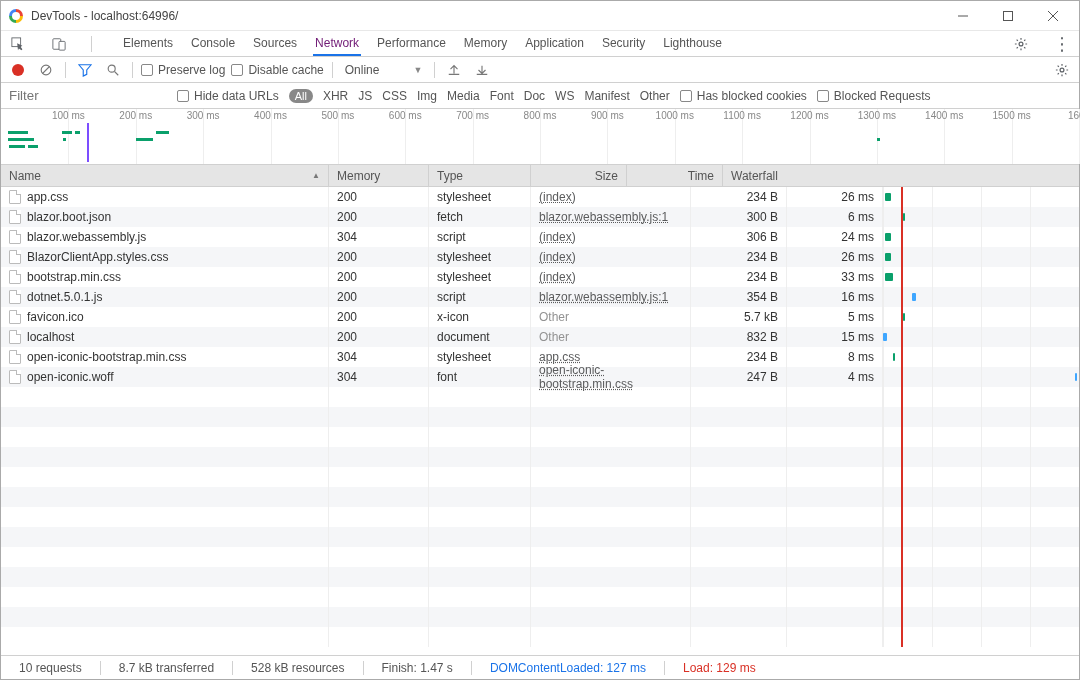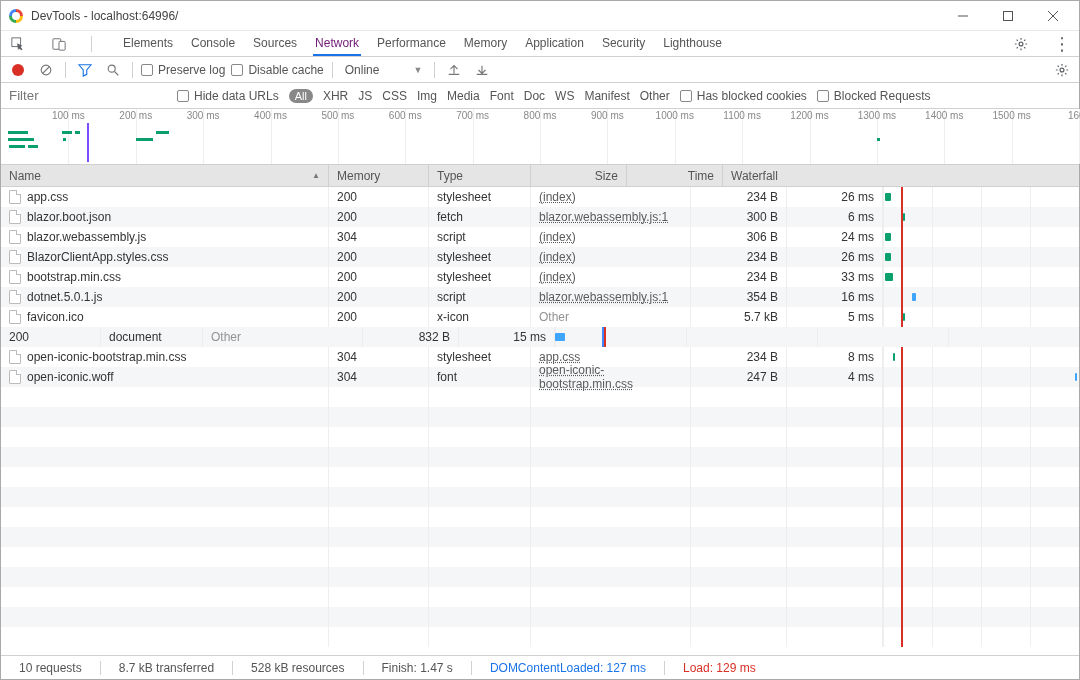--- a/index.html
+++ b/index.html
@@ -459,20 +459,24 @@
             <div class="wf-grid" style="left: 25%;"></div>
             <div class="wf-grid" style="left: 50%;"></div>
             <div class="wf-grid" style="left: 75%;"></div>
             <div class="wf-dom" style="left: 9%;"></div>
             <div class="wf-load" style="left: 9.3%;"></div>
             <div class="wf-bar thin " style="left: 10%; width: 1%;"></div>
           </div>
         </div>
       </div>
       <div class="row">
+        <div class="cell name">
+          <span class="fileicon"></span>
+          <span>localhost</span>
+        </div>
         <div class="cell status">200</div>
         <div class="cell type">document</div>
         <div class="cell init">
           <span class="imuted">Other</span>
         </div>
         <div class="cell size">832 B</div>
         <div class="cell time">15 ms</div>
         <div class="cell wf">
           <div class="wf-track">
             <div class="wf-grid" style="left: 0%;"></div>

